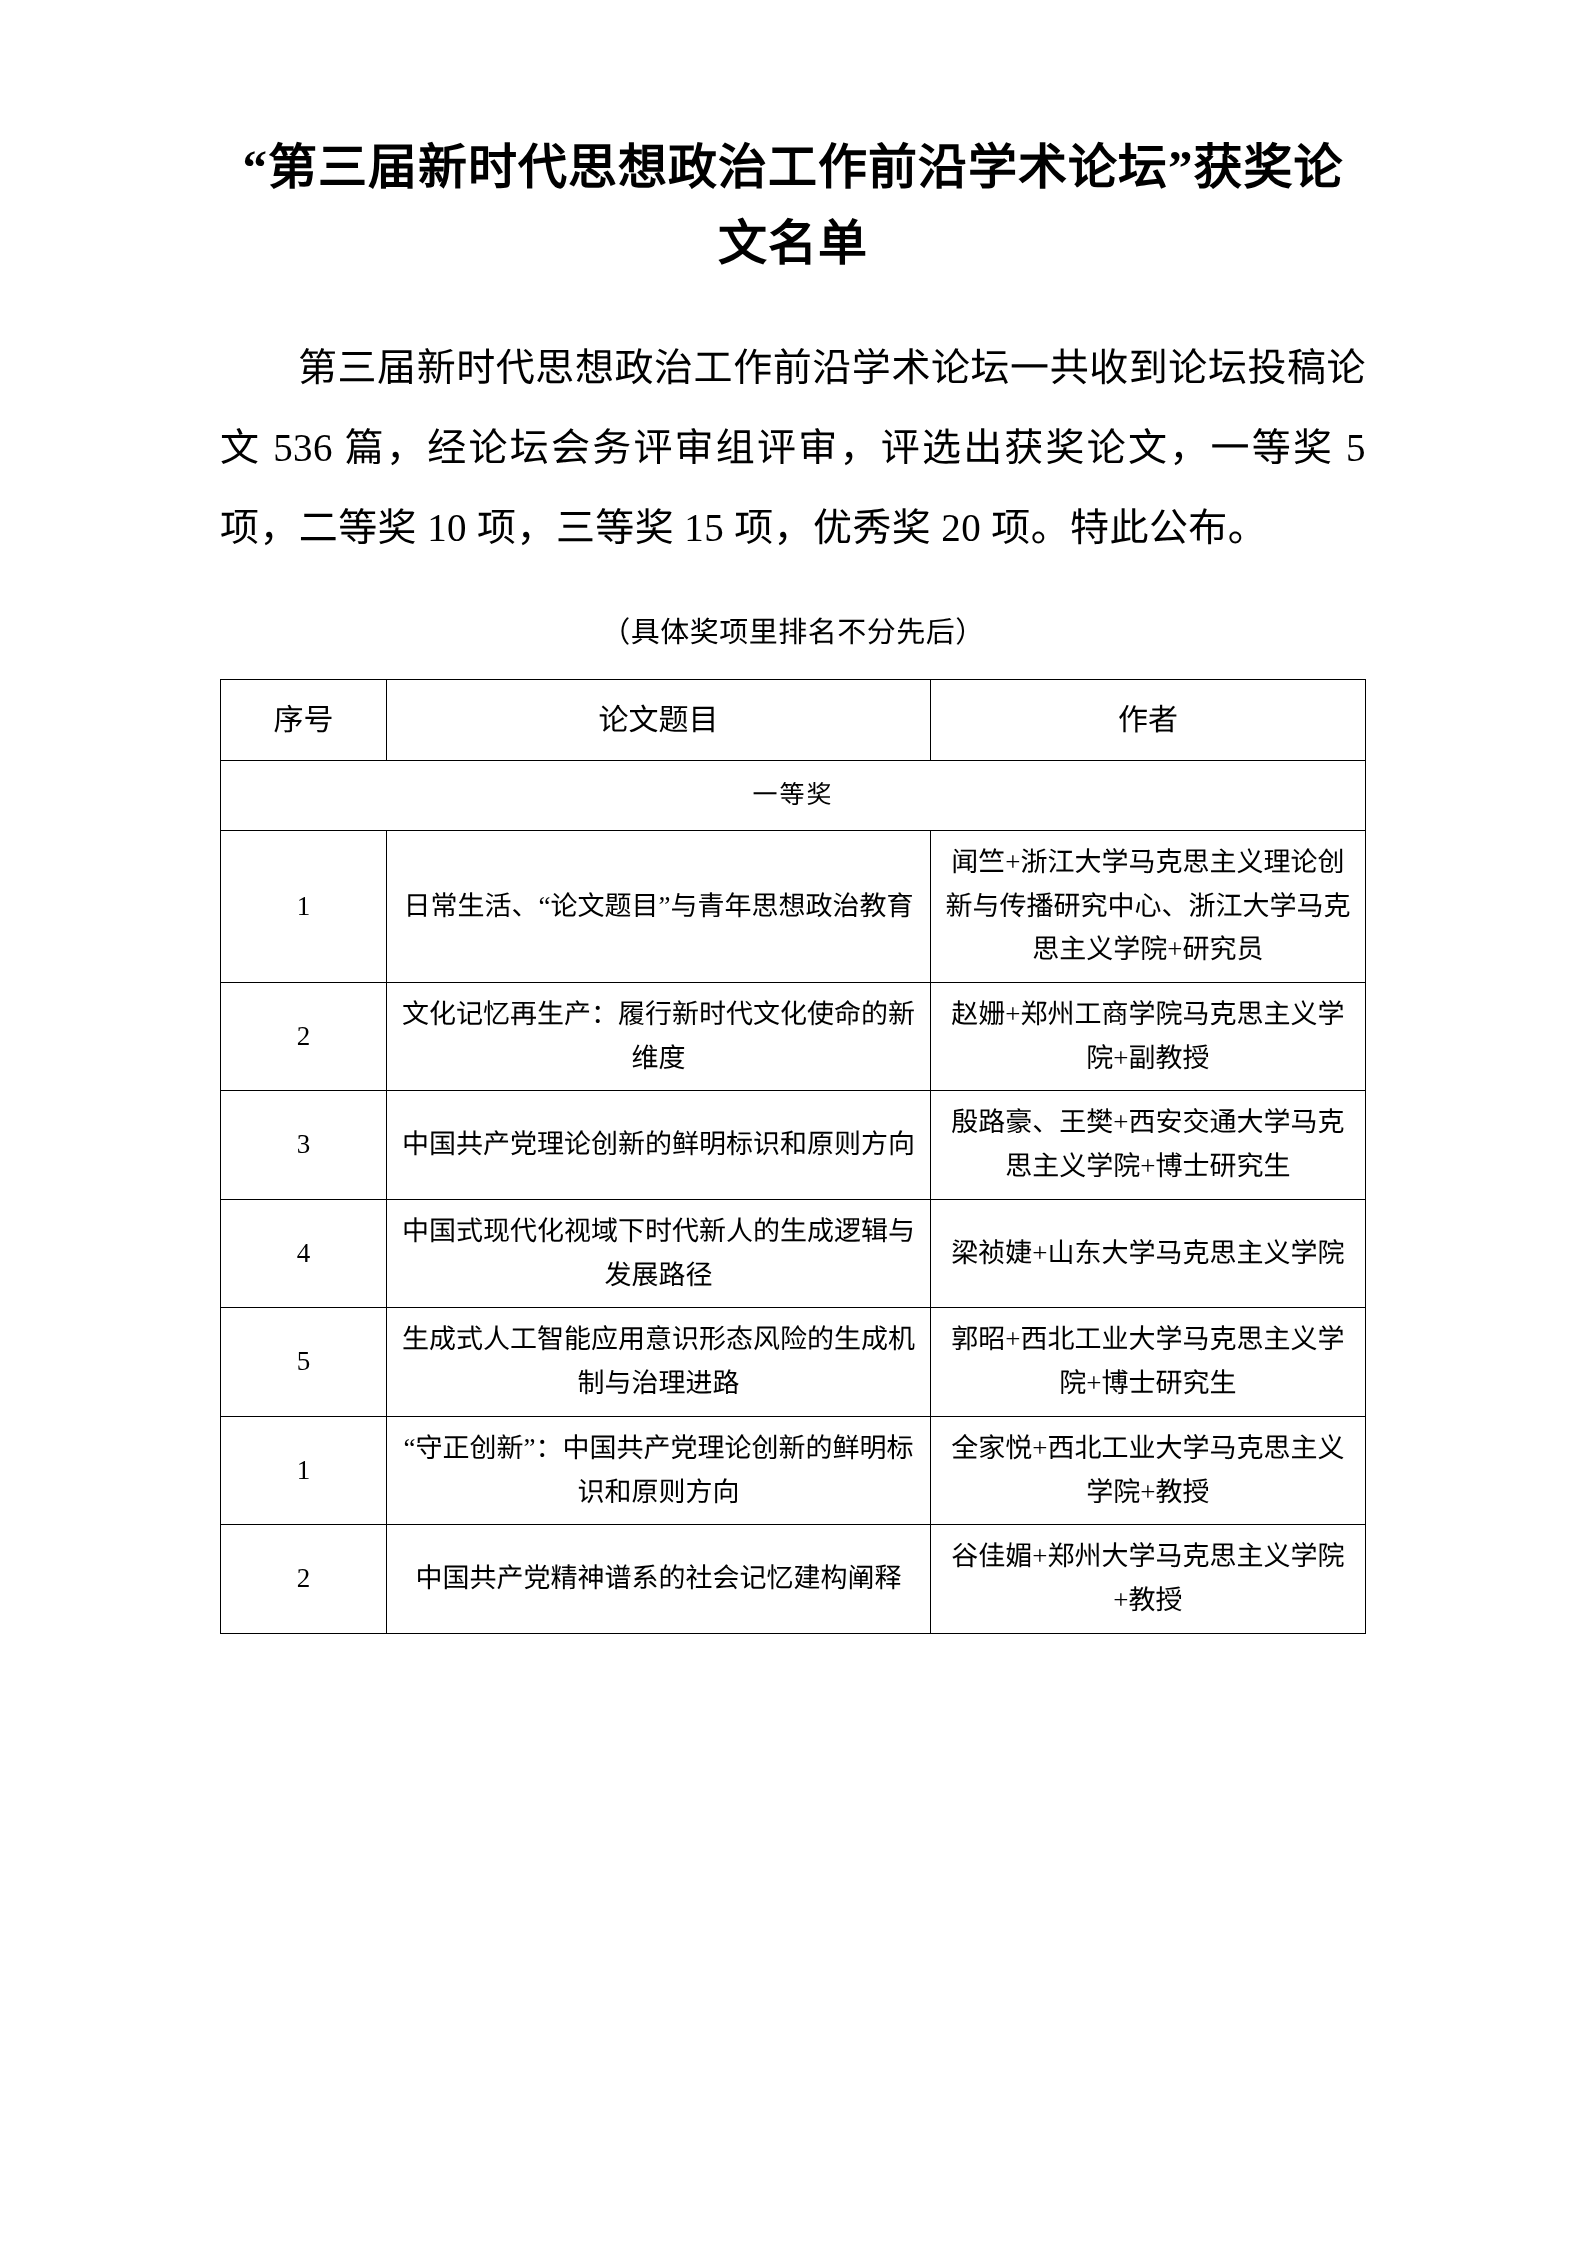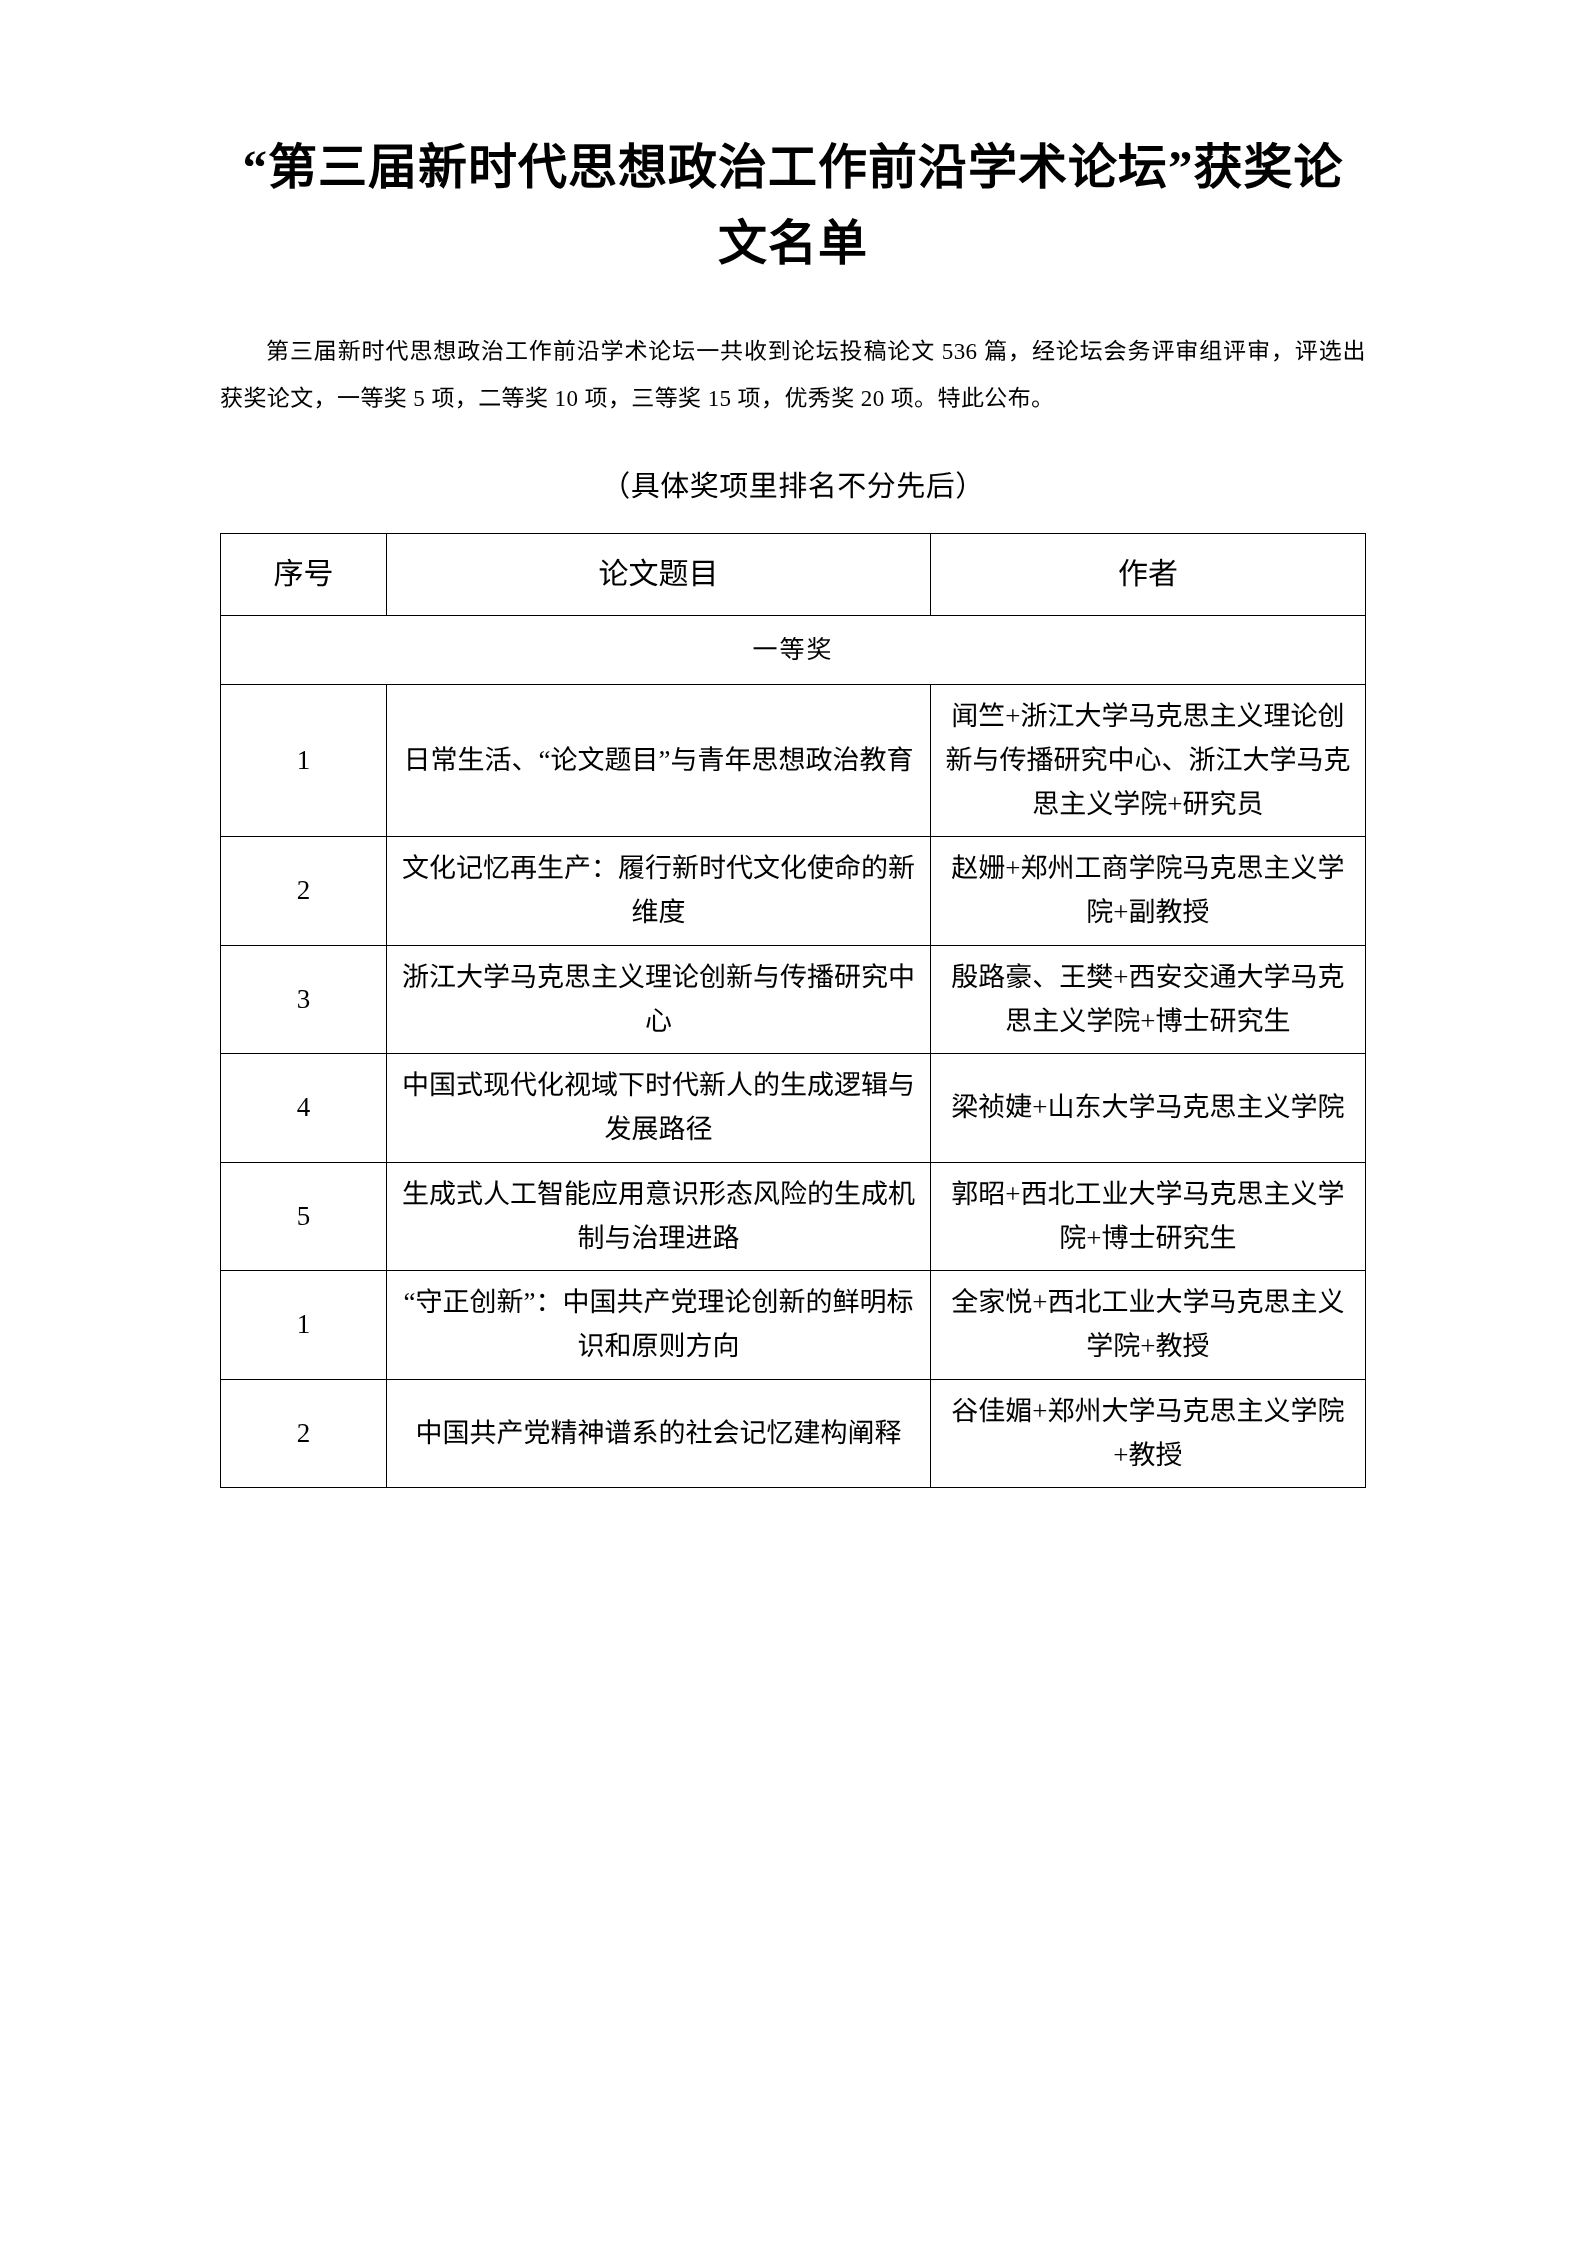--- a/index.html
+++ b/index.html
@@ -25,21 +25,21 @@
     font-size: 49px;
     font-weight: bold;
     text-align: center;
     line-height: 1.55;
     letter-spacing: 1px;
     margin: 0 0 10px 0;
     padding: 0 18px;
   }
   .intro {
     margin-top: 46px;
-    font-size: 23px;
+    font-size: 39px;
     line-height: 2.05;
     text-align: justify;
     text-justify: inter-ideograph;
     text-indent: 2em;
     letter-spacing: 0.4px;
   }
   .note {
     margin-top: 40px;
     font-size: 29px;
     text-align: center;
@@ -117,21 +117,21 @@
         <td class="title">日常生活、“论文题目”与青年思想政治教育</td>
         <td class="author">闻竺+浙江大学马克思主义理论创新与传播研究中心、浙江大学马克思主义学院+研究员</td>
       </tr>
       <tr>
         <td class="idx">2</td>
         <td class="title">文化记忆再生产：履行新时代文化使命的新维度</td>
         <td class="author">赵姗+郑州工商学院马克思主义学院+副教授</td>
       </tr>
       <tr>
         <td class="idx">3</td>
-        <td class="title">浙江大学马克思主义理论创新与传播研究中心</td>
+        <td class="title">中国共产党理论创新的鲜明标识和原则方向</td>
         <td class="author">殷路豪、王樊+西安交通大学马克思主义学院+博士研究生</td>
       </tr>
       <tr>
         <td class="idx">4</td>
         <td class="title">中国式现代化视域下时代新人的生成逻辑与发展路径</td>
         <td class="author">梁祯婕+山东大学马克思主义学院</td>
       </tr>
       <tr>
         <td class="idx">5</td>
         <td class="title">生成式人工智能应用意识形态风险的生成机制与治理进路</td>

